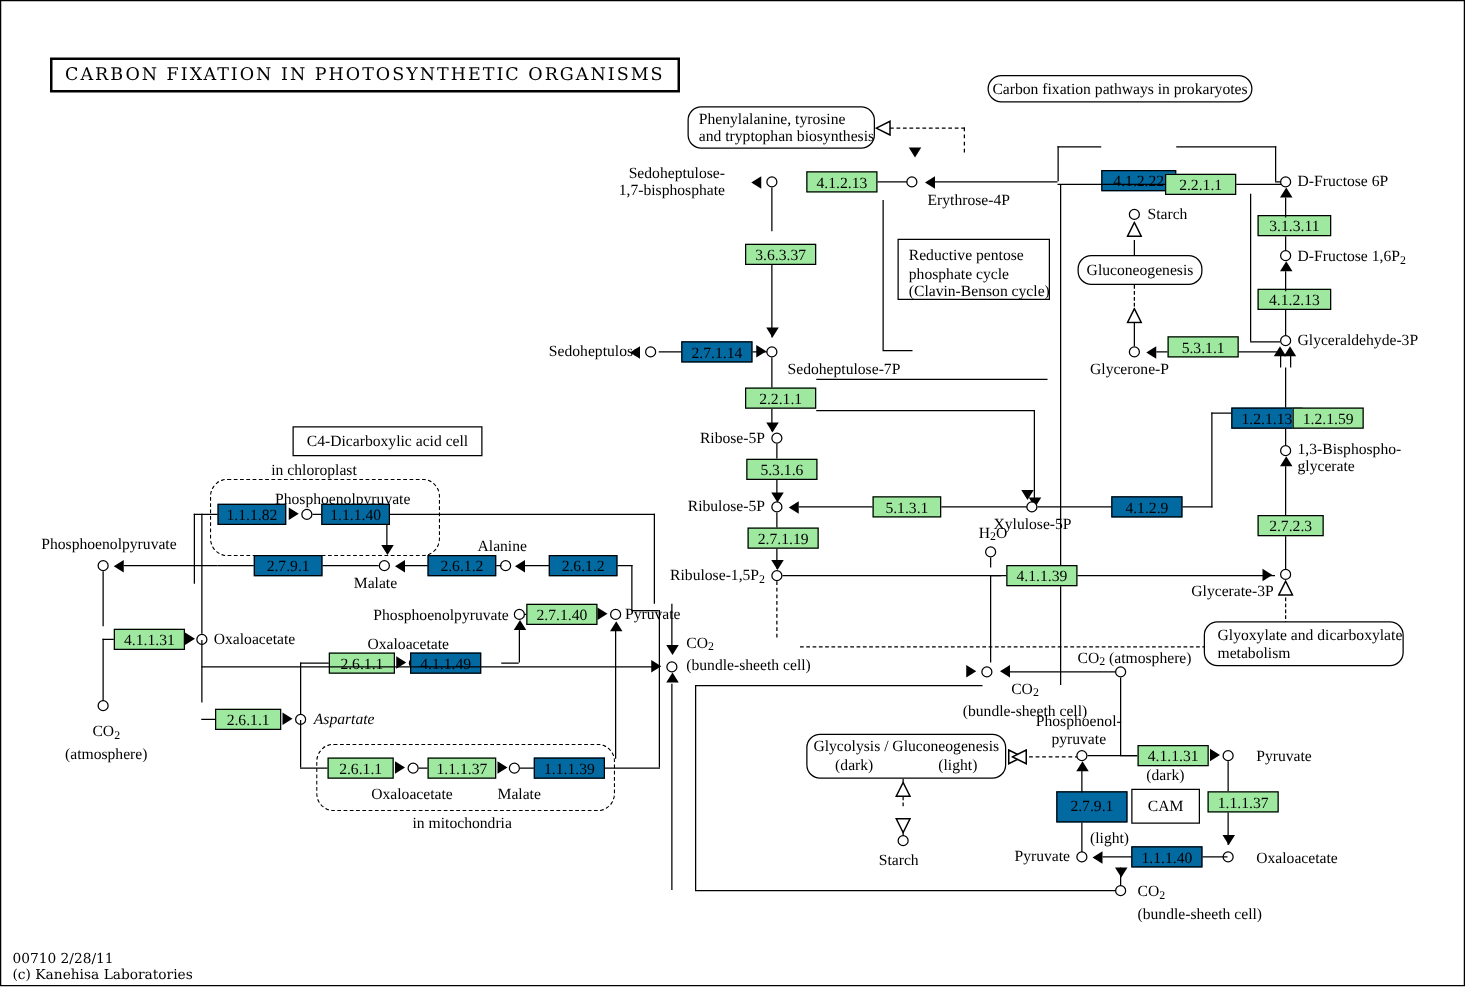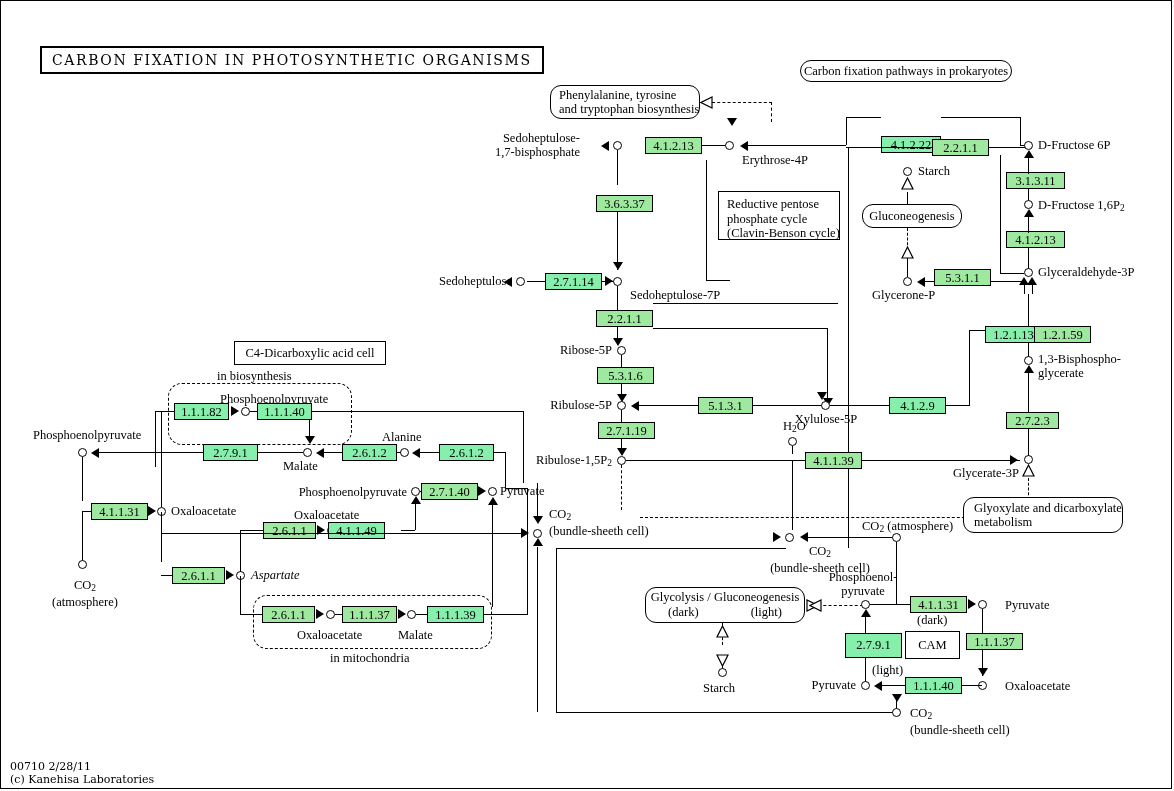--- a/index.html
+++ b/index.html
@@ -4,21 +4,21 @@
 <title>KEGG Pathway</title>
 <style>
   html,body{margin:0;padding:0;background:#ffffff;}
   body{font-family:"Liberation Serif", serif;}
   #root{position:relative;width:1174px;height:791px;background:#fff;overflow:hidden;}
   #border{position:absolute;left:0;top:0;width:1172px;height:789px;border:1px solid #000;box-sizing:border-box;}
 
   
   .ttl{position:absolute;border:2px solid #000;background:#fff;padding:4px 10px;
        font-size:14px;letter-spacing:1.6px;white-space:nowrap;font-family:"DejaVu Serif",serif;}
-  .enz{position:absolute;border:1px solid #000;background:#86efac;font-size:12.5px;
+  .enz{position:absolute;border:1px solid #000;background:#0369a1;font-size:12.5px;
        text-align:center;white-space:nowrap;line-height:16px;height:17px;box-sizing:border-box;}
   .enz.g{background:#9fe89f;}
   .map{position:absolute;border:1px solid #000;background:#fff;border-radius:11px;
        font-size:12.5px;text-align:center;line-height:14px;box-sizing:border-box;
        display:flex;align-items:center;justify-content:center;padding:2px 8px;white-space:nowrap;}
   .map.l{text-align:left;justify-content:flex-start;}
   .rect{position:absolute;border:1px solid #000;background:#fff;font-size:12.5px;
         line-height:14.5px;box-sizing:border-box;padding:5px 8px;}
   .node{position:absolute;width:9px;height:9px;border:1.3px solid #000;border-radius:50%;
         background:#fff;box-sizing:border-box;}
@@ -43,21 +43,21 @@
         font-family:"DejaVu Serif",serif;white-space:pre;}
 </style>
 </head>
 <body>
 
 <div id="root">
   <div id="border"></div>
 
   <div class="ttl" style="left:40px;top:46px;">CARBON FIXATION IN PHOTOSYNTHETIC ORGANISMS</div>
 
-  <div class="map" style="left:790px;top:60px;width:212px;height:22px;margin-left:10px;">Carbon fixation pathways in prokaryotes</div>
+  <div class="map" style="left:790px;top:60px;width:212px;height:22px;">Carbon fixation pathways in prokaryotes</div>
 
   <div class="map l" style="left:550px;top:85px;width:150px;height:34px;white-space:pre;text-align:left;">Phenylalanine, tyrosine
 and tryptophan biosynthesis</div>
 
   <div class="hl d" style="left:712px;top:102px;width:60px;"></div>
   <div class="vl" style="left:771px;top:102px;height:20px;border-left-style:dashed;"></div>
   <div class="tri" style="left:700px;top:96px;">
     <svg width="13" height="13">
         <polygon points="12,1 12,12 1,6.5" fill="#fff" stroke="#000" stroke-width="1.2"></polygon>
       </svg>
@@ -230,21 +230,21 @@
   <div class="vl d" style="left:1028px;top:478px;height:22px;"></div>
   <div class="tri" style="left:1022px;top:464px;">
     <svg width="13" height="13">
         <polygon points="1,12 12,12 6.5,1" fill="#fff" stroke="#000" stroke-width="1.2"></polygon>
       </svg>
   </div>
   <div class="map l" style="left:963px;top:497px;width:160px;height:36px;white-space:pre;padding-left:10px;">Glyoxylate and dicarboxylate
 metabolism</div>
 
   <div class="rect" style="left:234px;top:341px;width:152px;height:24px;text-align:center;padding:4px 0;">C4-Dicarboxylic acid cell</div>
-  <div class="lbl c" style="left:217px;top:369px;">in biosynthesis</div>
+  <div class="lbl c" style="left:217px;top:369px;">in chloroplast</div>
   <div class="dash" style="left:168px;top:383px;width:182px;height:60px;"></div>
 
   <div class="lbl c" style="left:220px;top:392px;">Phosphoenolpyruvate</div>
   <div class="enz" style="left:174px;top:403px;width:55px;">1.1.1.82</div>
   <div class="ar rt" style="left:231px;top:406px;"></div>
   <div class="node" style="left:241px;top:407px;"></div>
   <div class="hl" style="left:250px;top:411px;width:8px;"></div>
   <div class="enz" style="left:257px;top:403px;width:55px;">1.1.1.40</div>
   <div class="vl" style="left:309px;top:420px;height:22px;"></div>
   <div class="ar dn" style="left:305px;top:436px;"></div>

